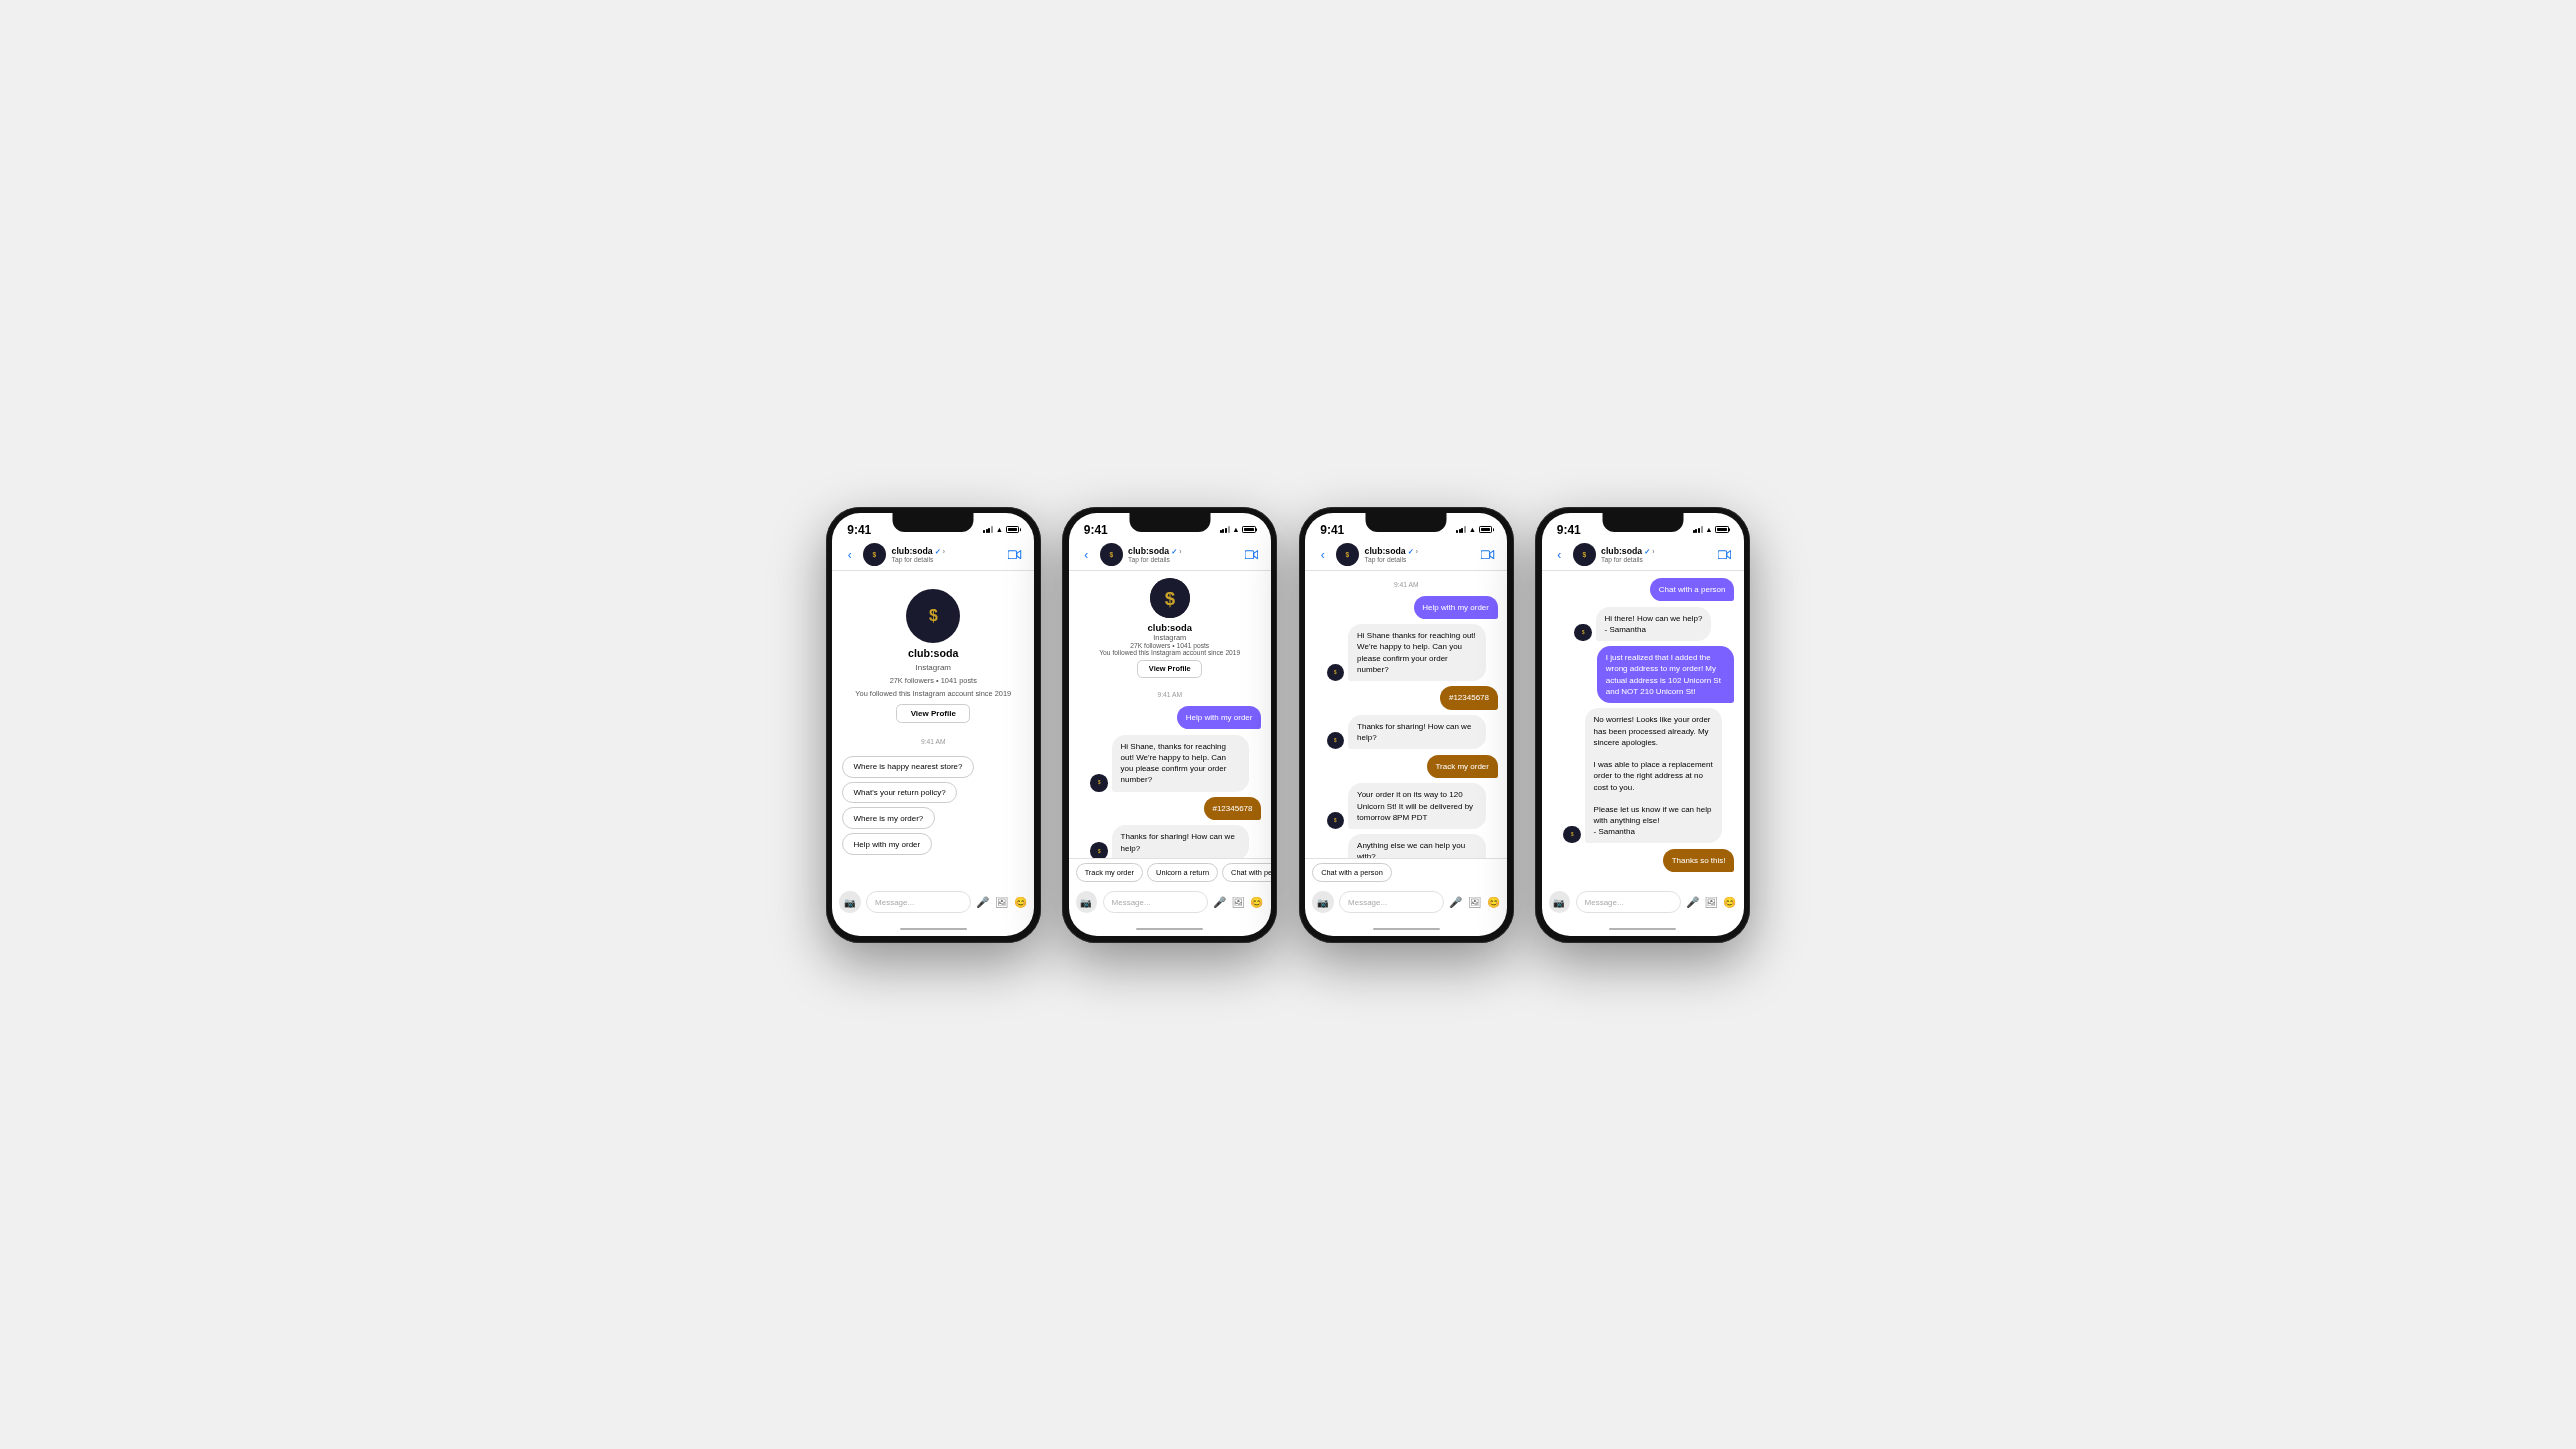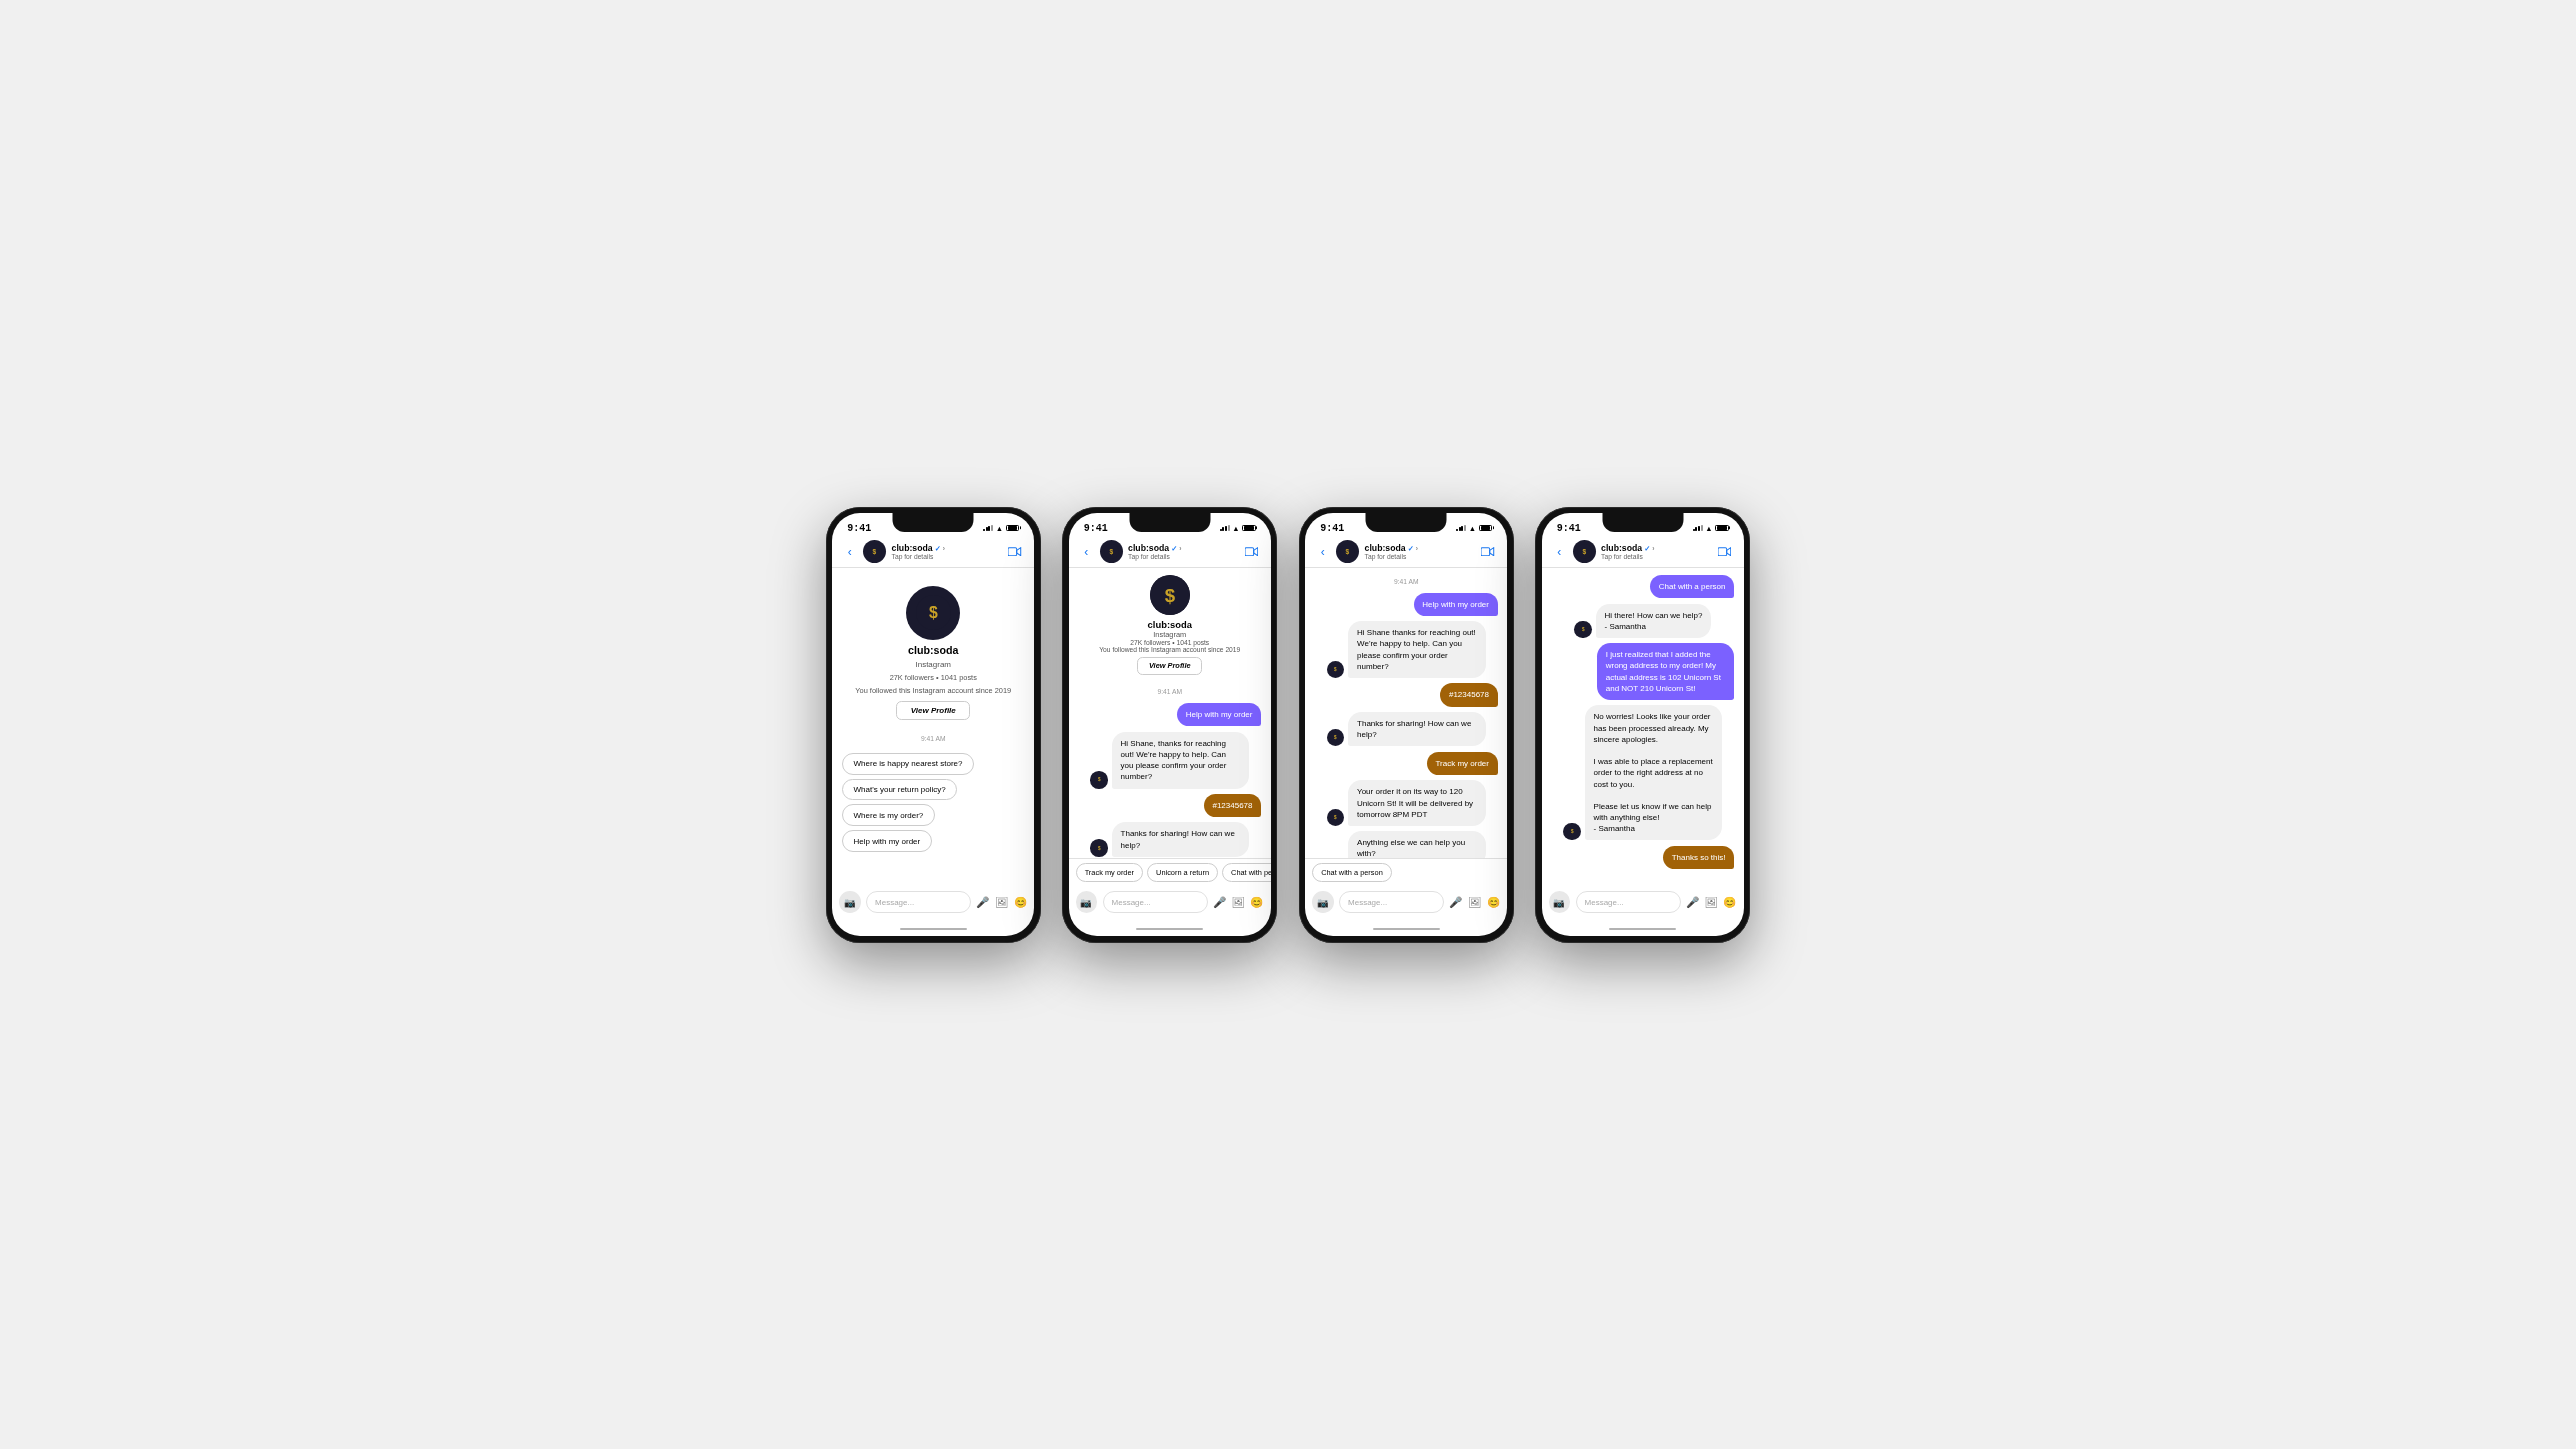--- a/index.html
+++ b/index.html
@@ -58,21 +58,21 @@
       display: flex;
       justify-content: space-between;
       align-items: center;
       padding: 6.7px 14.8px 2.7px 14.8px;
       font-size: 7.4px;
       font-weight: 600;
       color: #000;
       flex-shrink: 0;
       margin-top: 2.7px;
     }
-    .status-bar .time { font-weight: 700; font-size: 10px; font-family: Liberation Mono, monospace; }
+    .status-bar .time { font-weight: 700; font-size: 12px; }
     .status-icons { display: flex; gap: 2.7px; align-items: center; }
     .signal-bars { display: flex; gap: 0.7px; align-items: flex-end; }
     .signal-bars span {
       background: #000;
       width: 2px;
       border-radius: 0.7px;
     }
     .signal-bars span:nth-child(1) { height: 2.7px; }
     .signal-bars span:nth-child(2) { height: 4px; }
     .signal-bars span:nth-child(3) { height: 5.4px; }
@@ -185,21 +185,20 @@
     .profile-btn {
       margin-top: 2.7px;
       padding: 4px 13.4px;
       border: 1px solid #ccc;
       border-radius: 5.4px;
       font-size: 8px;
       font-weight: 600;
       background: #fff;
       cursor: pointer;
       color: #000;
-      font-style: italic;
     }
 
     .timestamp {
       text-align: center;
       font-size: 6.7px;
       color: #999;
       margin: 2.7px 0;
     }
 
     

